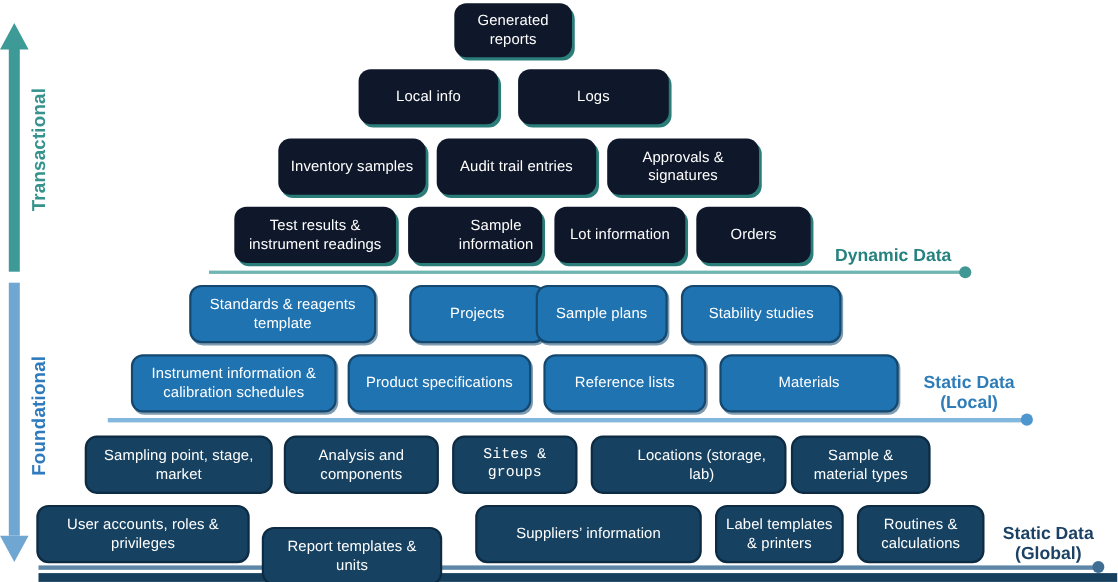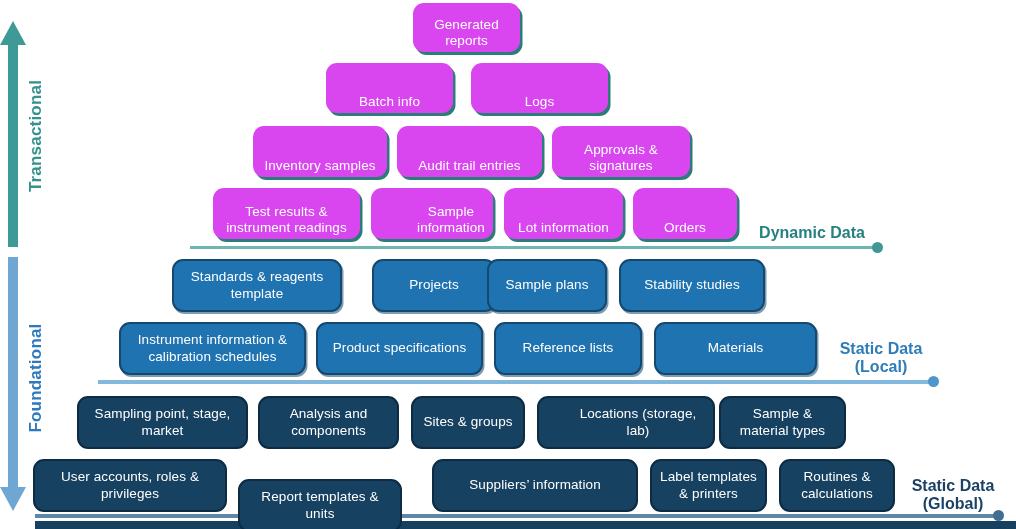--- a/index.html
+++ b/index.html
@@ -19,23 +19,22 @@
     align-items: center;
     justify-content: center;
     text-align: center;
     font-size: 13.5px;
     line-height: 1.2;
     padding: 3px 6px;
     box-sizing: border-box;
     letter-spacing: 0.1px;
   }
   .tier-transactional {
-    background: #d946ef;
+    background: #0f172a;
     box-shadow: 2.5px 3px 0 0 #2b7d79;
-    align-items: flex-end;
   }
   .tier-static-local {
     background: #1f73b1;
     border: 2px solid #15486f;
     box-shadow: 1.5px 2px 0 0 rgba(21, 72, 111, 0.55);
   }
   .tier-static-global {
     background: #164160;
     border: 2px solid #0d2b42;
   }
@@ -86,21 +85,21 @@
   <div class="dot" style="left:993px; top:510px; background:#3f6e92;"></div>
   <div class="hline" style="left:35px; top:521px; width:981px; height:8px; background:#16405e;"></div>
   <div class="annot" style="left:903px; top:477px; width:100px; color:#1b4265;">Static Data
 (Global)</div>
 
   <div id="boxes">
       <div class="box tier-transactional" style="left: 413px; top: 3px; width: 107px; height: 49px;">
         <span>Generated reports</span>
       </div>
       <div class="box tier-transactional" style="left: 326px; top: 63px; width: 127px; height: 50px;">
-        <span>Batch info</span>
+        <span>Local info</span>
       </div>
       <div class="box tier-transactional" style="left: 471px; top: 63px; width: 137px; height: 50px;">
         <span>Logs</span>
       </div>
       <div class="box tier-transactional" style="left: 253px; top: 126px; width: 134px; height: 51px;">
         <span>Inventory samples</span>
       </div>
       <div class="box tier-transactional" style="left: 397px; top: 126px; width: 145px; height: 51px;">
         <span>Audit trail entries</span>
       </div>
@@ -142,21 +141,21 @@
       </div>
       <div class="box tier-static-local" style="left: 654px; top: 322px; width: 163px; height: 53px;">
         <span>Materials</span>
       </div>
       <div class="box tier-static-global" style="left: 77px; top: 396px; width: 171px; height: 53px; justify-content: center;">
         <span>Sampling point, stage, market</span>
       </div>
       <div class="box tier-static-global" style="left: 258px; top: 396px; width: 141px; height: 53px;">
         <span>Analysis and components</span>
       </div>
-      <div class="box tier-static-global" style="left: 411px; top: 396px; width: 114px; height: 53px;">
+      <div class="box tier-static-global" style="left: 411px; top: 396px; width: 114px; height: 53px; font-family: Liberation Mono, monospace;">
         <span>Sites &amp; groups</span>
       </div>
       <div class="box tier-static-global" style="left: 537px; top: 396px; width: 178px; height: 53px; padding-left: 30px;">
         <span>Locations (storage, lab)</span>
       </div>
       <div class="box tier-static-global" style="left: 719px; top: 396px; width: 127px; height: 53px;">
         <span>Sample &amp; material types</span>
       </div>
       <div class="box tier-static-global" style="left: 33px; top: 459px; width: 194px; height: 53px;">
         <span>User accounts, roles &amp; privileges</span>

